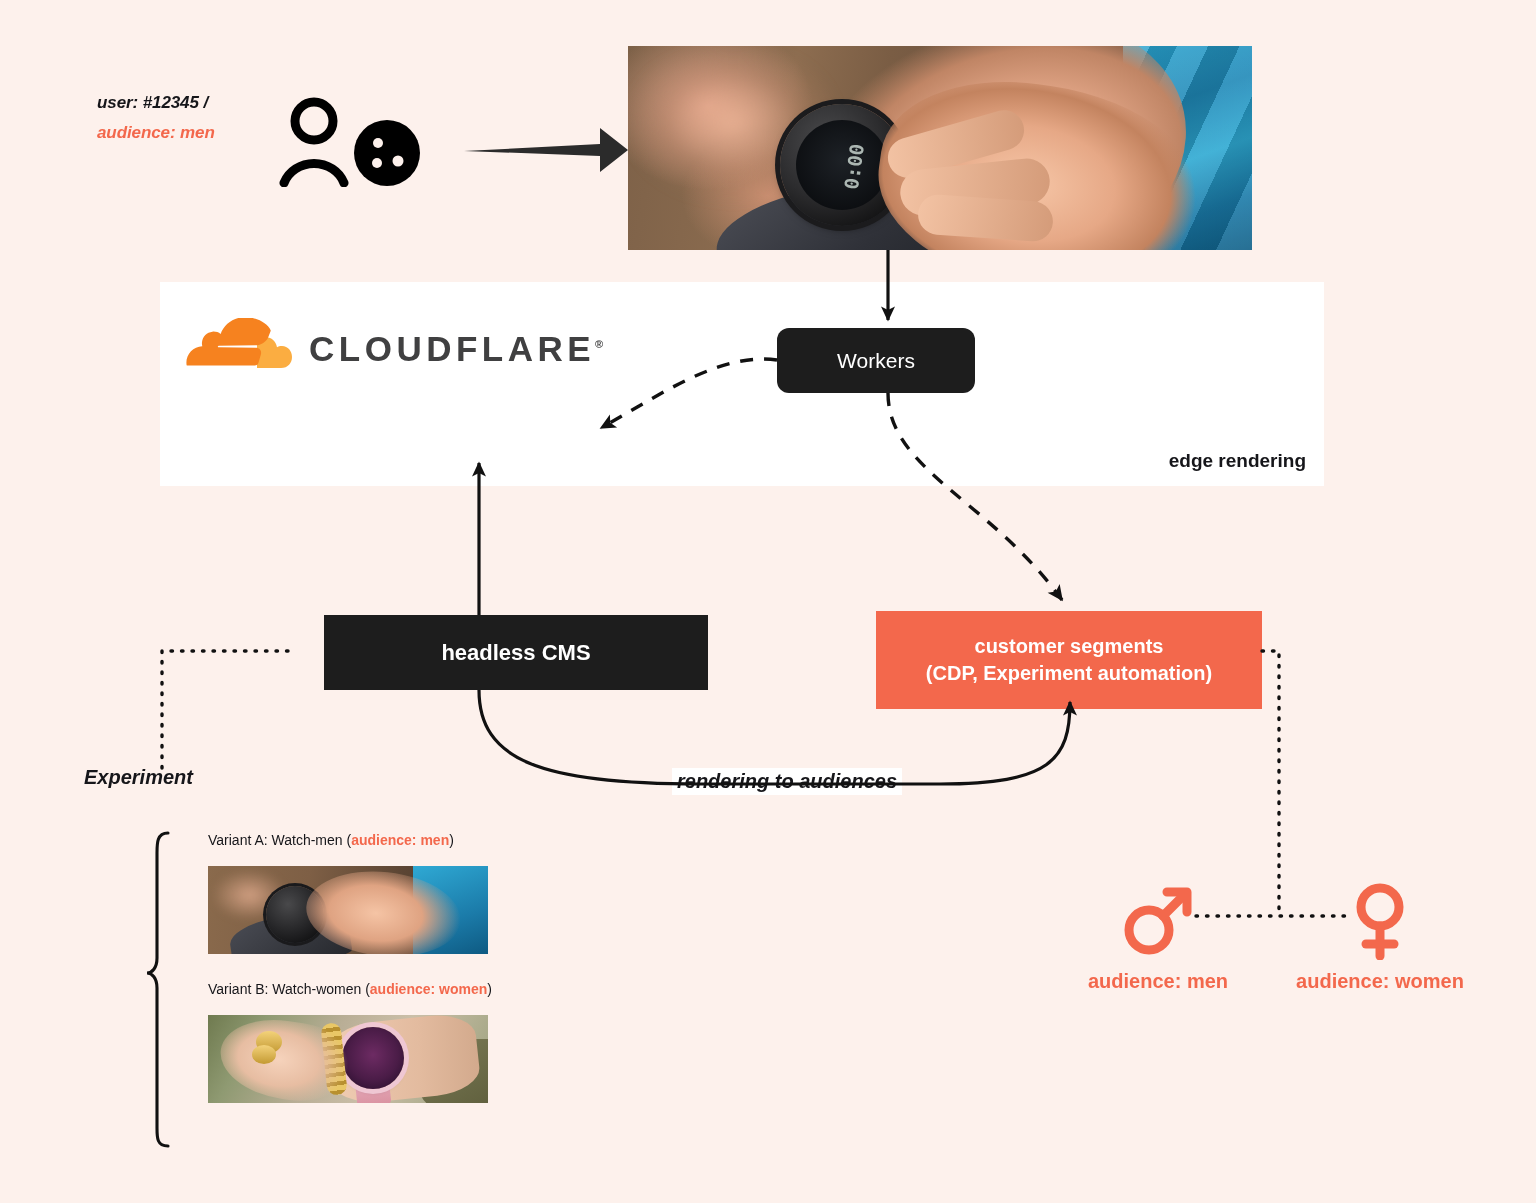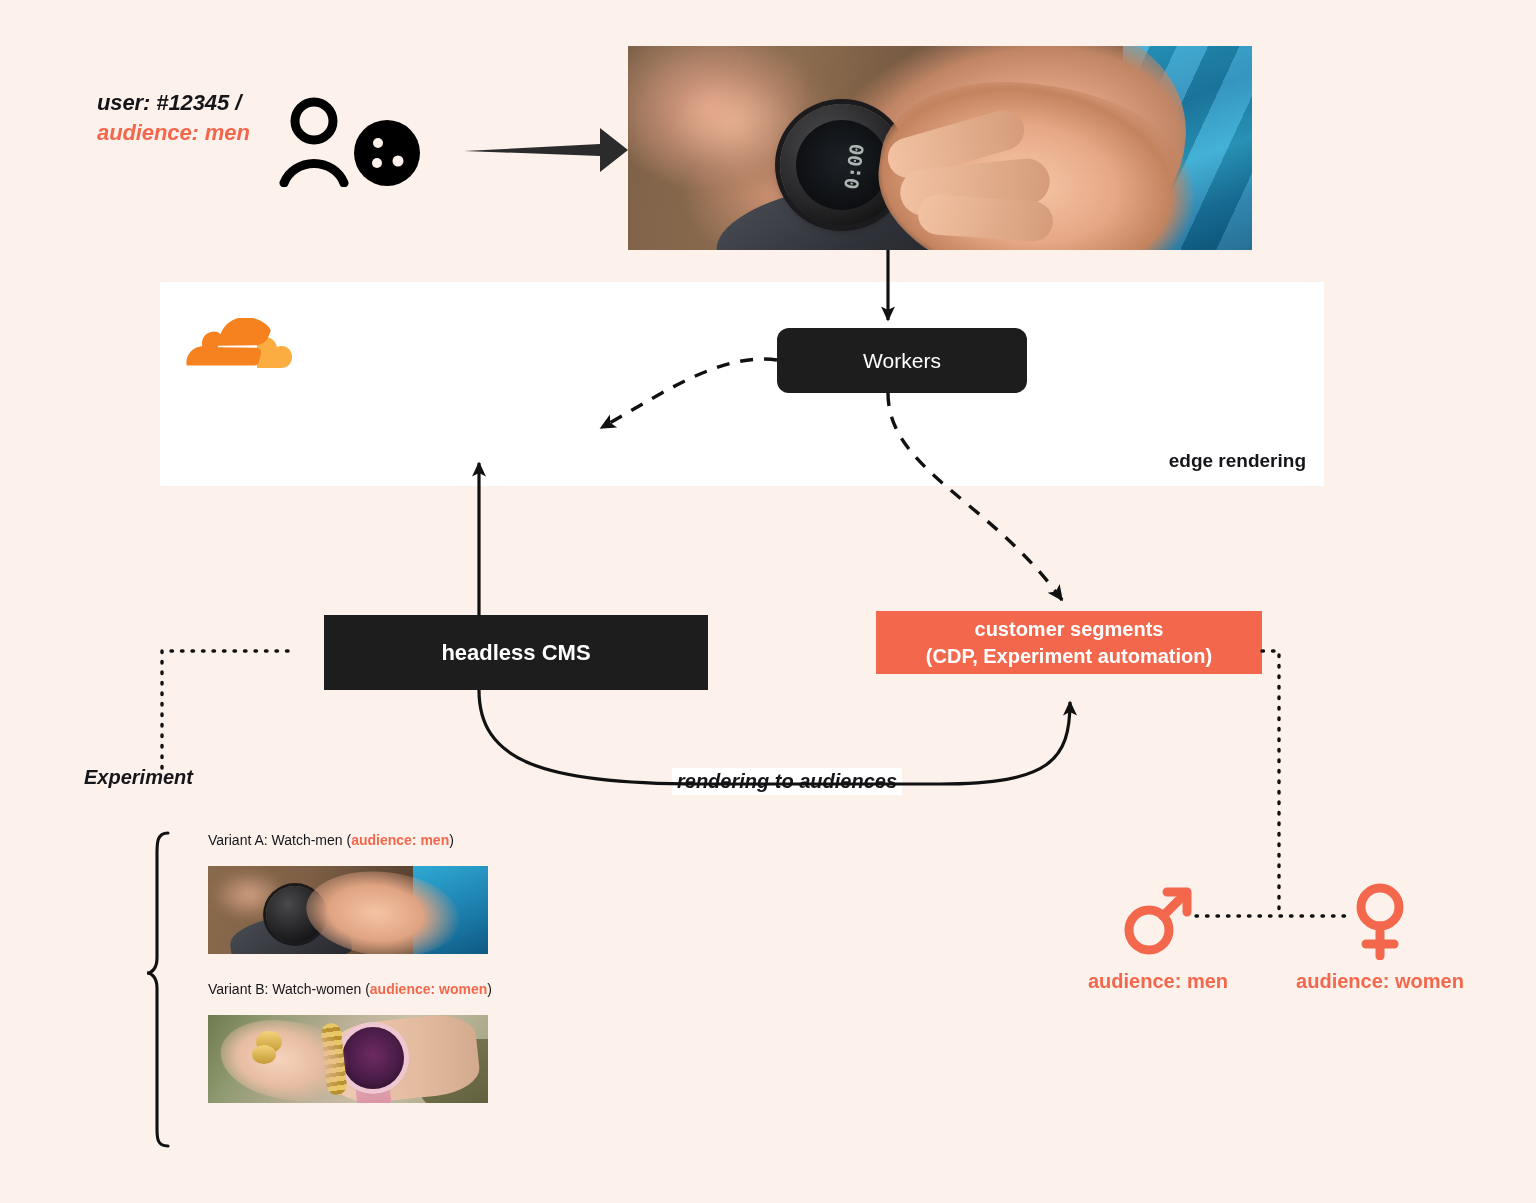--- a/index.html
+++ b/index.html
@@ -16,21 +16,21 @@
 
   
   .abs { position:absolute; }
 
   
   #wires { position:absolute; left:0; top:0; width:1536px; height:1203px; pointer-events:none; }
 
   
   #user-label {
     left:97px; top:88px; width:260px;
-    font-style:italic; font-weight:bold; font-size:22px;
+    font-style:italic; font-weight:bold; font-size:17px;
     line-height:30px; color:#16161a; letter-spacing:-0.1px;
   }
   #user-label .aud { color:#f3684c; }
 
   
   #edge-panel {
     left:160px; top:282px; width:1164px; height:204px;
     background:#ffffff;
     padding-left:12px;
   }
@@ -47,25 +47,25 @@
   }
   #cf-wordmark sup { font-size:11px; letter-spacing:0; vertical-align:super; }
 
   
   .node {
     display:flex; align-items:center; justify-content:center;
     text-align:center; color:#ffffff;
   }
   .node.dark { background:#1d1d1d; }
   .node.round { border-radius:12px; }
-  #node-workers { left:777px; top:328px; width:250px; height:65px; font-size:21px; }
+  #node-workers { left:777px; top:328px; width:198px; height:65px; font-size:21px; }
   #node-kv      { left:368px; top:397px; width:222px; height:63px; font-size:21px; }
   #node-cms     { left:288px; top:615px; width:384px; height:75px; font-size:22px; font-weight:bold;margin-left:36px; }
   #node-segments{
-    left:876px; top:611px; width:386px; height:63px;
+    left:876px; top:611px; width:386px; height:98px;
     background:#f3684c; font-size:20px; font-weight:bold; line-height:27px;
   }
 
   
   .photo { background:#8a6d52; overflow:hidden; position:absolute; }
   .photo .layer { position:absolute; inset:0; }
 
   #hero { left:628px; top:46px; width:624px; height:204px; }
 
   
@@ -276,20 +276,21 @@
     <div class="abs" id="edge-label">edge rendering</div>
   </div>
 
   <div class="abs" id="cf-logo">
     <span>
       <svg width="108" height="52" viewBox="0 0 108 52">
         <path d="M78 50 H96 c7 0 11-5 11-11 0-6-4-11-10-11-2 0-4 .5-5 1.3C91 23 86 19 80 19c-3 0-6 1-8 2.6V50z" fill="#fbad41"></path>
         <path d="M20 50 h55 c2 0 3.5-1.2 4-3l2.5-8.5c.6-2 .4-3.8-.5-5.2-.9-1.3-2.3-2.1-4-2.3l-41-.5c-.3 0-.5-.1-.6-.3-.1-.2-.2-.5-.1-.7.2-.5.6-.8 1.1-.8l41.3-.5c4.9-.2 10.2-4.2 12-9l2.4-6.3c.1-.3.1-.6 0-.9C89 5 77.5-2 64.5-2 52.4-2 42.1 5.5 38.3 16c-2.4-1.8-5.5-2.7-8.8-2.4-5.9.6-10.6 5.3-11.2 11.2-.2 1.5-.1 3 .3 4.4C9 29.5 1.5 37.3 1.5 46.8c0 .9.1 1.7.2 2.6.1.4.4.6.8.6H20z" fill="#f6821f" transform="translate(0,1) scale(0.93)"></path>
       </svg>
     </span>
+    <span id="cf-wordmark"><span>CLOUDFLARE</span><sup>®</sup></span>
   </div>
 
   <div class="abs node dark round" id="node-workers">
     <span>Workers</span>
   </div>
 
 
   <div class="abs node dark" id="node-cms">
     <span>headless CMS</span>
   </div>

